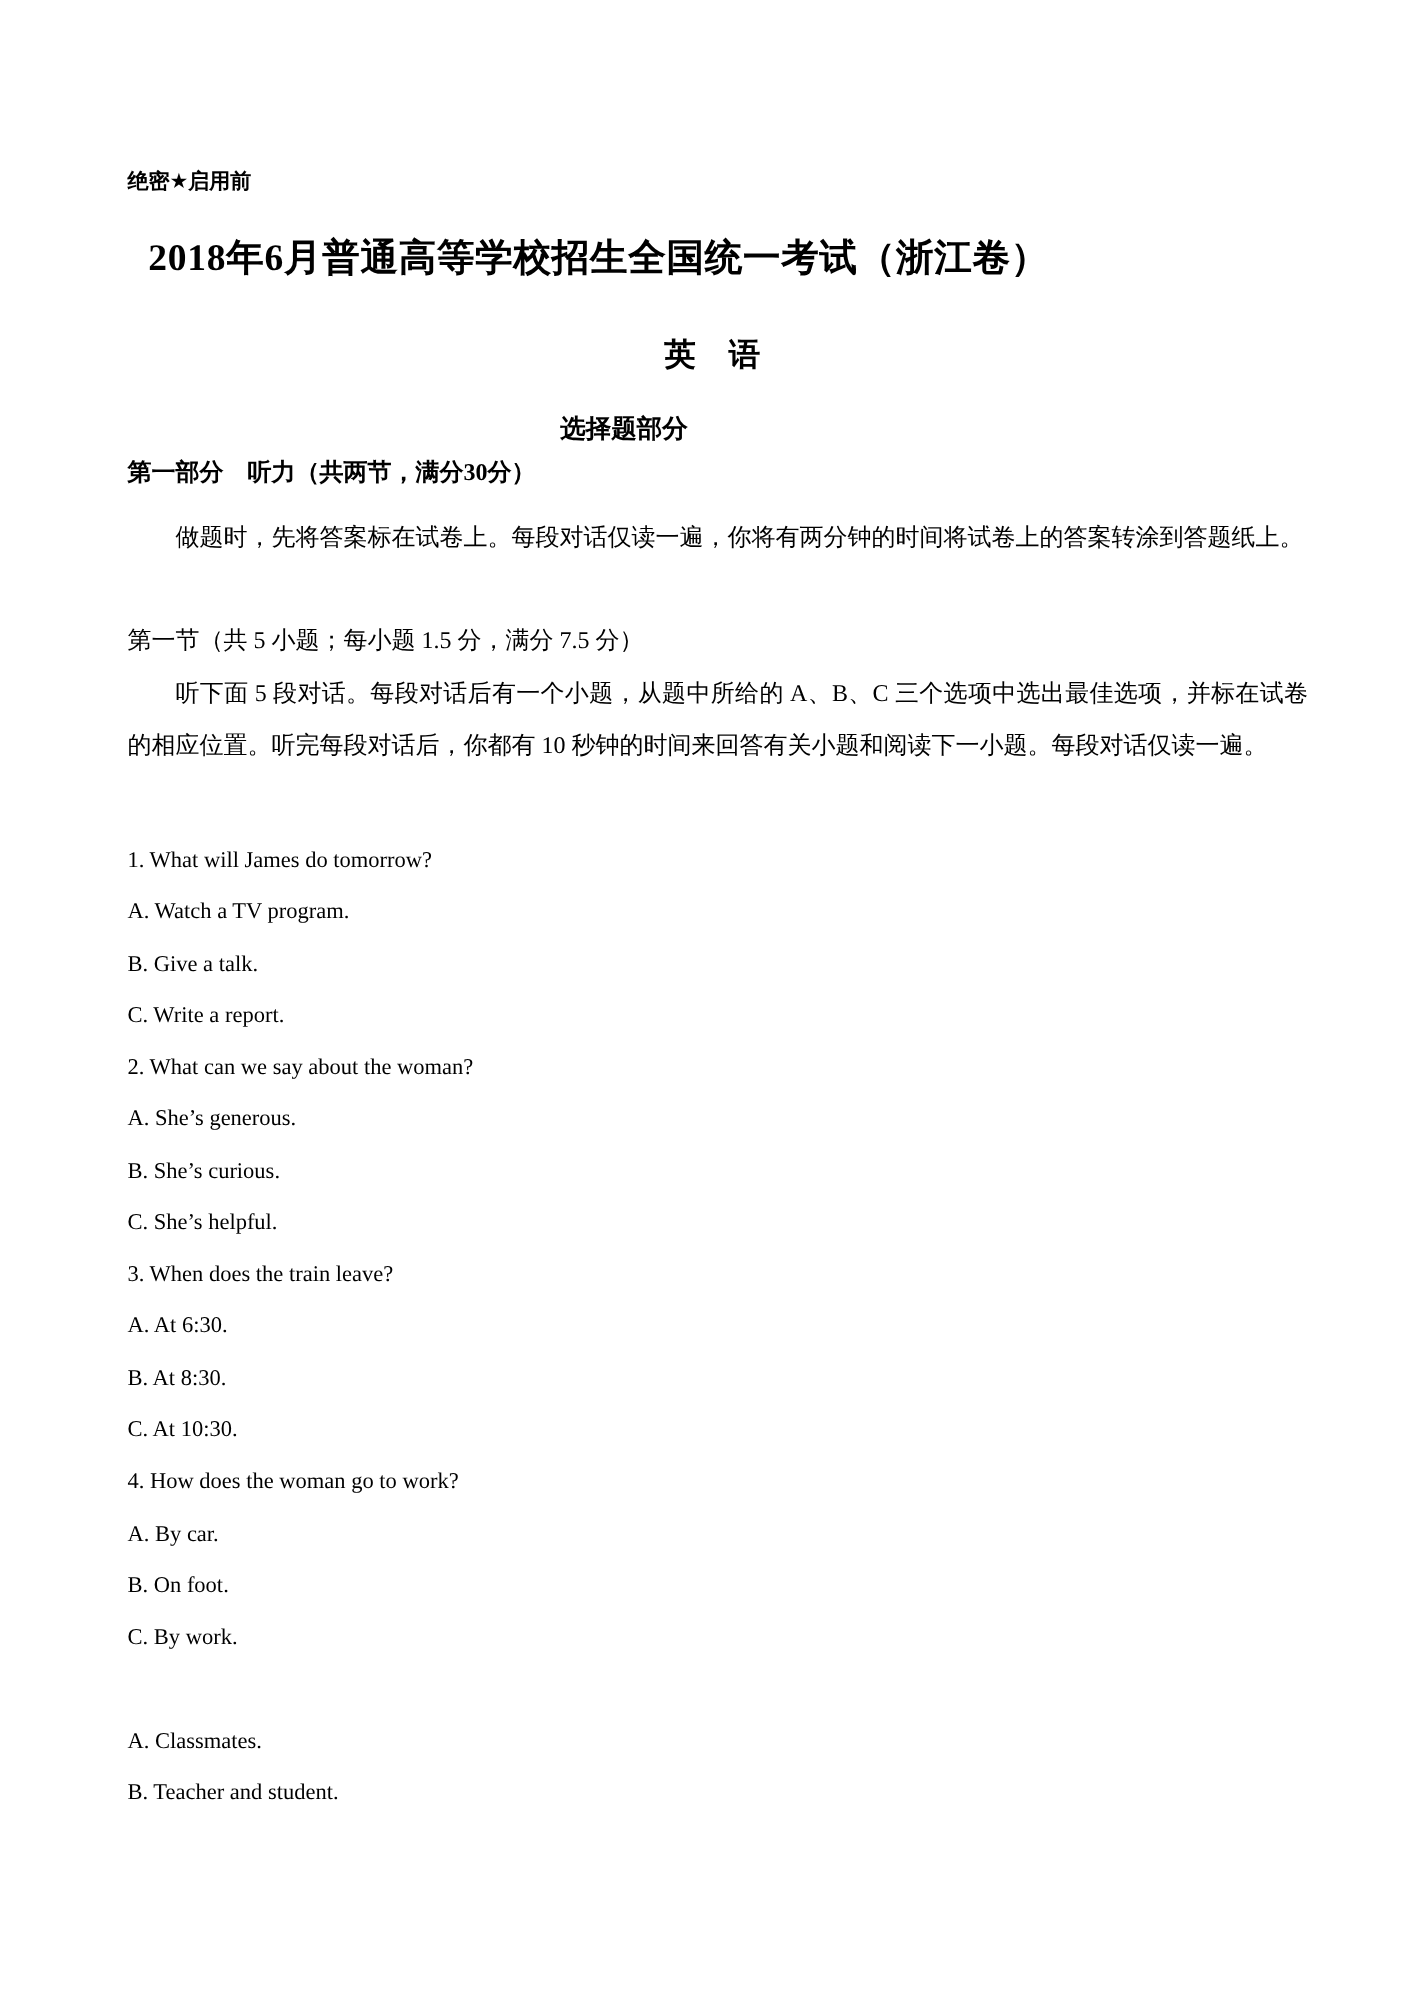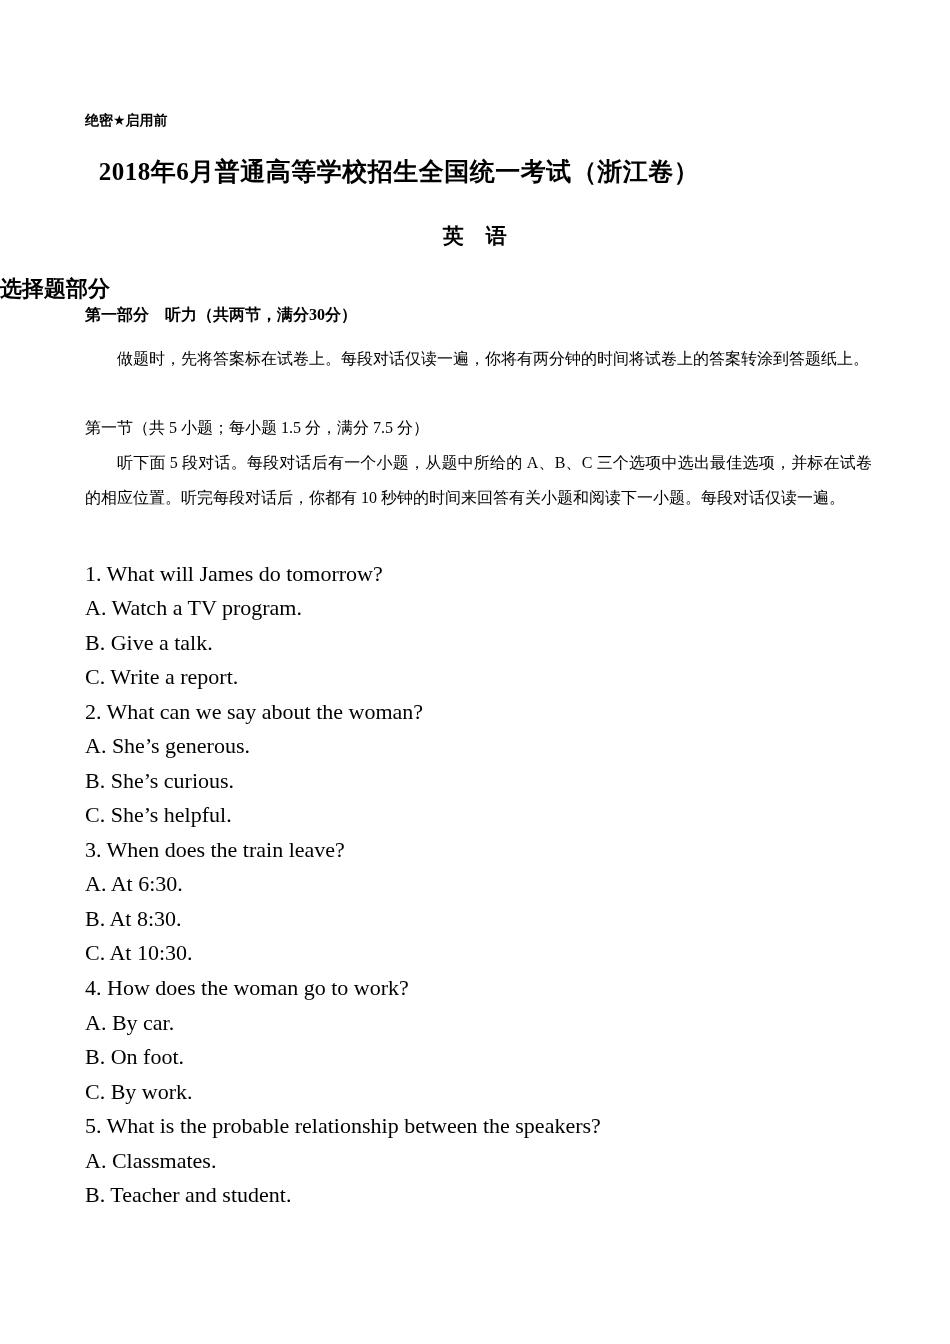--- a/index.html
+++ b/index.html
@@ -56,22 +56,22 @@
     font-size: 21px;
     font-weight: bold;
     letter-spacing: 0.5px;
   }
 
   .doc-section {
     position: absolute;
     left: 0;
     top: 274px;
     width: 832px;
-    text-align: left;
-    font-size: 22px;
+    text-align: center;
+    font-size: 17px;
     font-weight: bold;
   }
 
   .part-heading {
     position: absolute;
     left: 85px;
     top: 305px;
     font-size: 16px;
     font-weight: bold;
     white-space: nowrap;
@@ -93,21 +93,21 @@
   }
 
   .p-instructions { top: 342px; }
   .p-section1     { top: 411px; }
   .p-listening    { top: 446px; }
 
   
   .qline {
     position: absolute;
     left: 85px;
-    font-size: 22px;
+    font-size: 15px;
     line-height: 20px;
     white-space: nowrap;
     font-family: "Liberation Serif", "DejaVu Serif", serif;
   }
 
   .footer {
     position: absolute;
     left: 0;
     top: 1245px;
     width: 950px;
@@ -151,18 +151,17 @@
   <div class="qline" style="top:840px">3. When does the train leave?</div>
   <div class="qline" style="top:874px">A. At 6:30.</div>
   <div class="qline" style="top:909px">B. At 8:30.</div>
   <div class="qline" style="top:943px">C. At 10:30.</div>
 
   <div class="qline" style="top:978px">4. How does the woman go to work?</div>
   <div class="qline" style="top:1013px">A. By car.</div>
   <div class="qline" style="top:1047px">B. On foot.</div>
   <div class="qline" style="top:1082px">C. By work.</div>
 
-  <div class="qline" style="top:1116px">5. What is the probable relationship between the speakers?</div>
   <div class="qline" style="top:1151px">A. Classmates.</div>
   <div class="qline" style="top:1185px">B. Teacher and student.</div>
 
 
 </div>
 
 </body></html>

